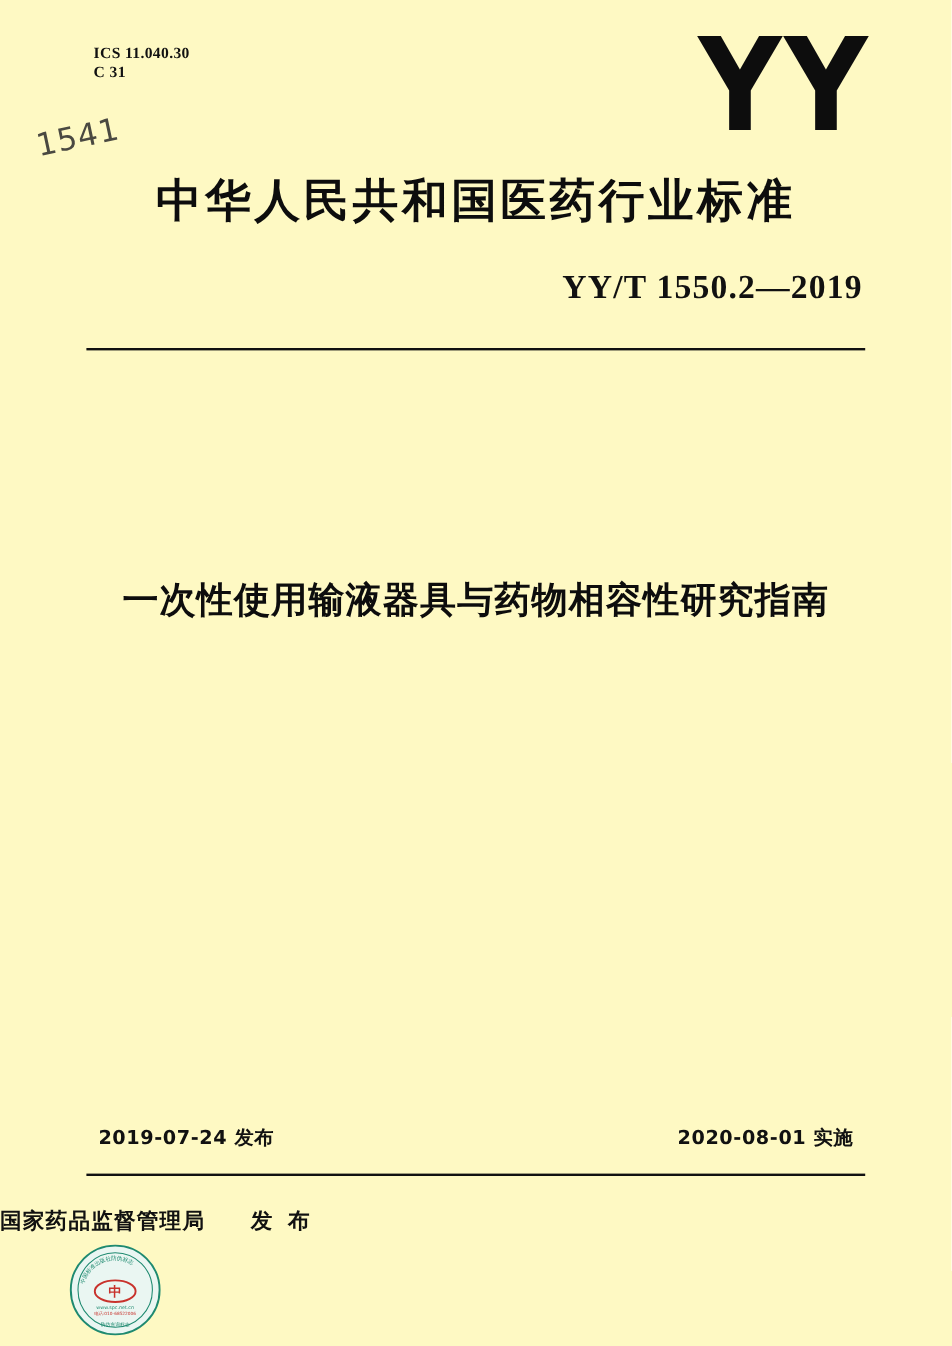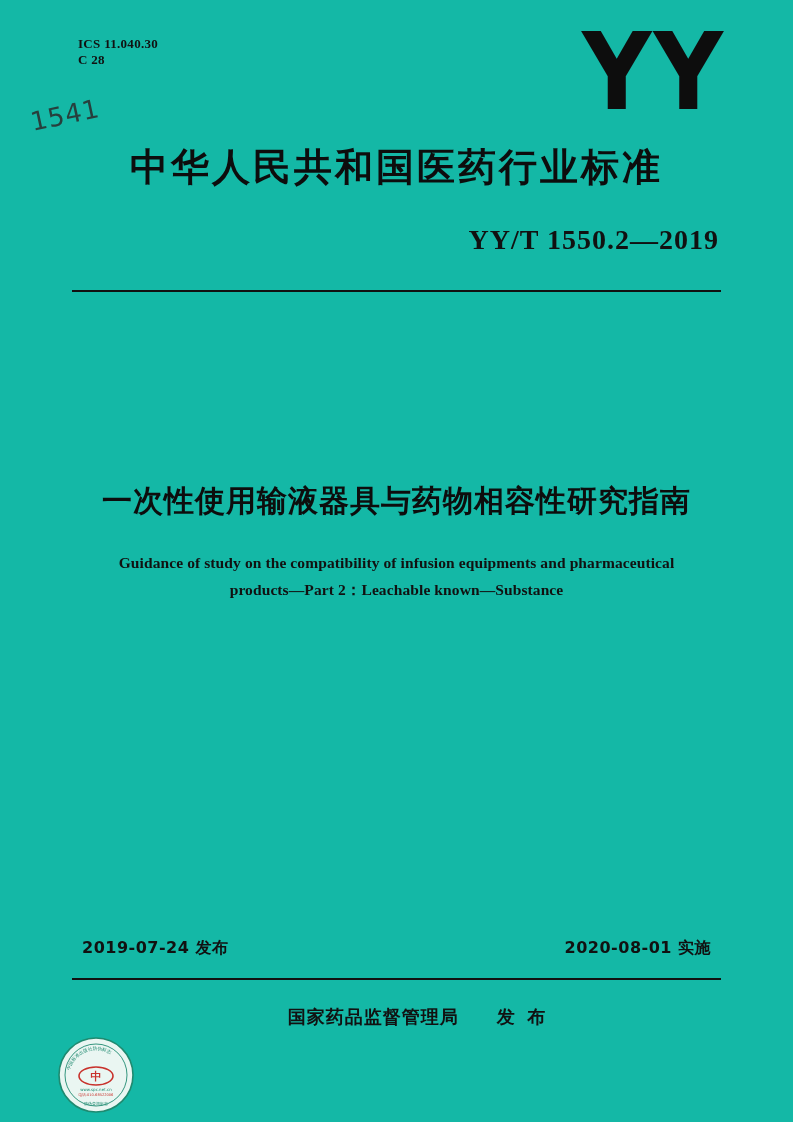--- a/index.html
+++ b/index.html
@@ -9,21 +9,21 @@
   }
   body {
     font-family: "Liberation Serif", serif;
     color: #111;
   }
   .page {
     position: relative;
     width: 793px;
     height: 1122px;
     margin: 0 auto;
-    background: #14b8a6;
+    background: #fef9c3;
     overflow: hidden;
   }
 
   
   .ics-block {
     position: absolute;
     left: 78px;
     top: 36px;
     font-family: "Liberation Serif", serif;
     font-weight: bold;
@@ -148,26 +148,25 @@
     height: 2px;
     background: #111;
   }
 
   
   .publisher {
     position: absolute;
     left: 0;
     right: 0;
     top: 1005px;
-    text-align: center;
-    font-family: Liberation Serif, serif;
+    text-align: left;
+    font-family: Liberation Sans, sans-serif;
     font-weight: bold;
     font-size: 18px;
     letter-spacing: 1px;
-    padding-left: 44px;
   }
   .publisher .issue {
     display: inline-block;
     margin-left: 38px;
     letter-spacing: 4px;
   }
 
   
   .seal {
     position: absolute;
@@ -177,39 +176,35 @@
     height: 78px;
   }
 </style>
 </head>
 <body>
 
 <div class="page">
 
   <div class="ics-block">
     <div>ICS 11.040.30</div>
-    <div>C 28</div>
+    <div>C 31</div>
   </div>
 
   <div class="handwriting">1541</div>
 
   <div class="yy-logo">YY</div>
 
   <div class="standard-title">中华人民共和国医药行业标准</div>
 
   <div class="standard-no">YY/T 1550.2—2019</div>
 
   <div class="rule"></div>
 
   <div class="doc-title">
     <div class="cn1">一次性使用输液器具与药物相容性研究指南</div>
-    <div class="en">
-      <span>Guidance of study on the compatibility of infusion equipments and pharmaceutical</span>
-      <span>products—Part 2：Leachable known—Substance</span>
-    </div>
   </div>
 
   <div class="date-row">
     <div>2019-07-24 发布</div>
     <div>2020-08-01 实施</div>
   </div>
 
   <div class="bottom-rule"></div>
 
   <div class="publisher">

